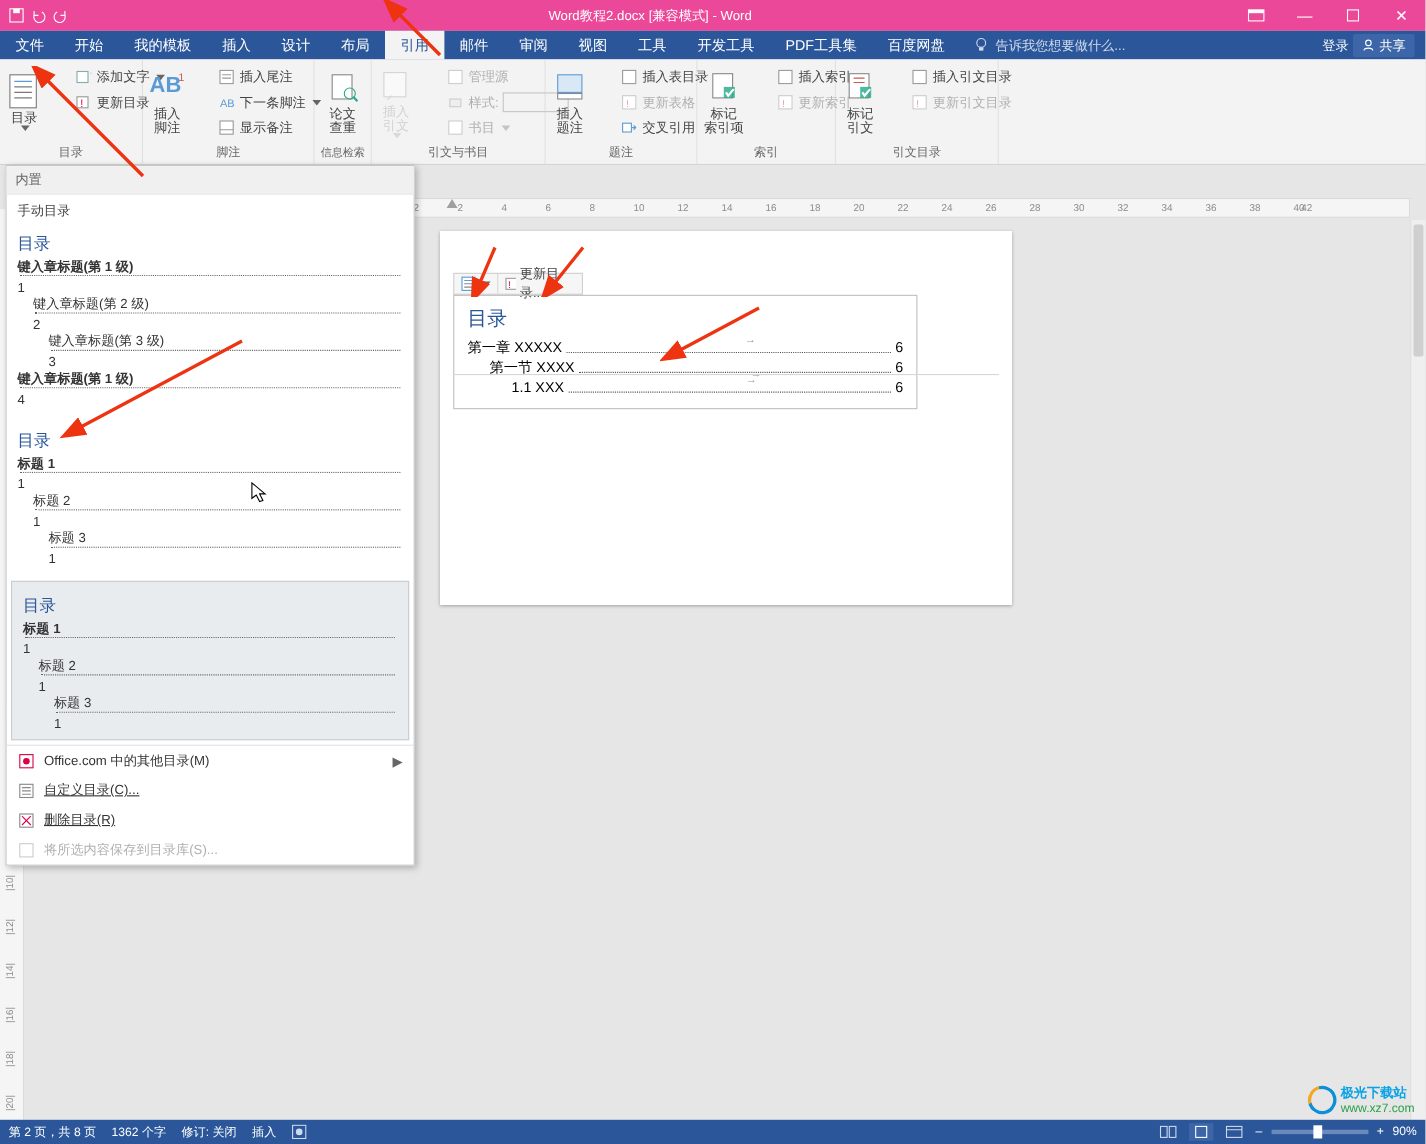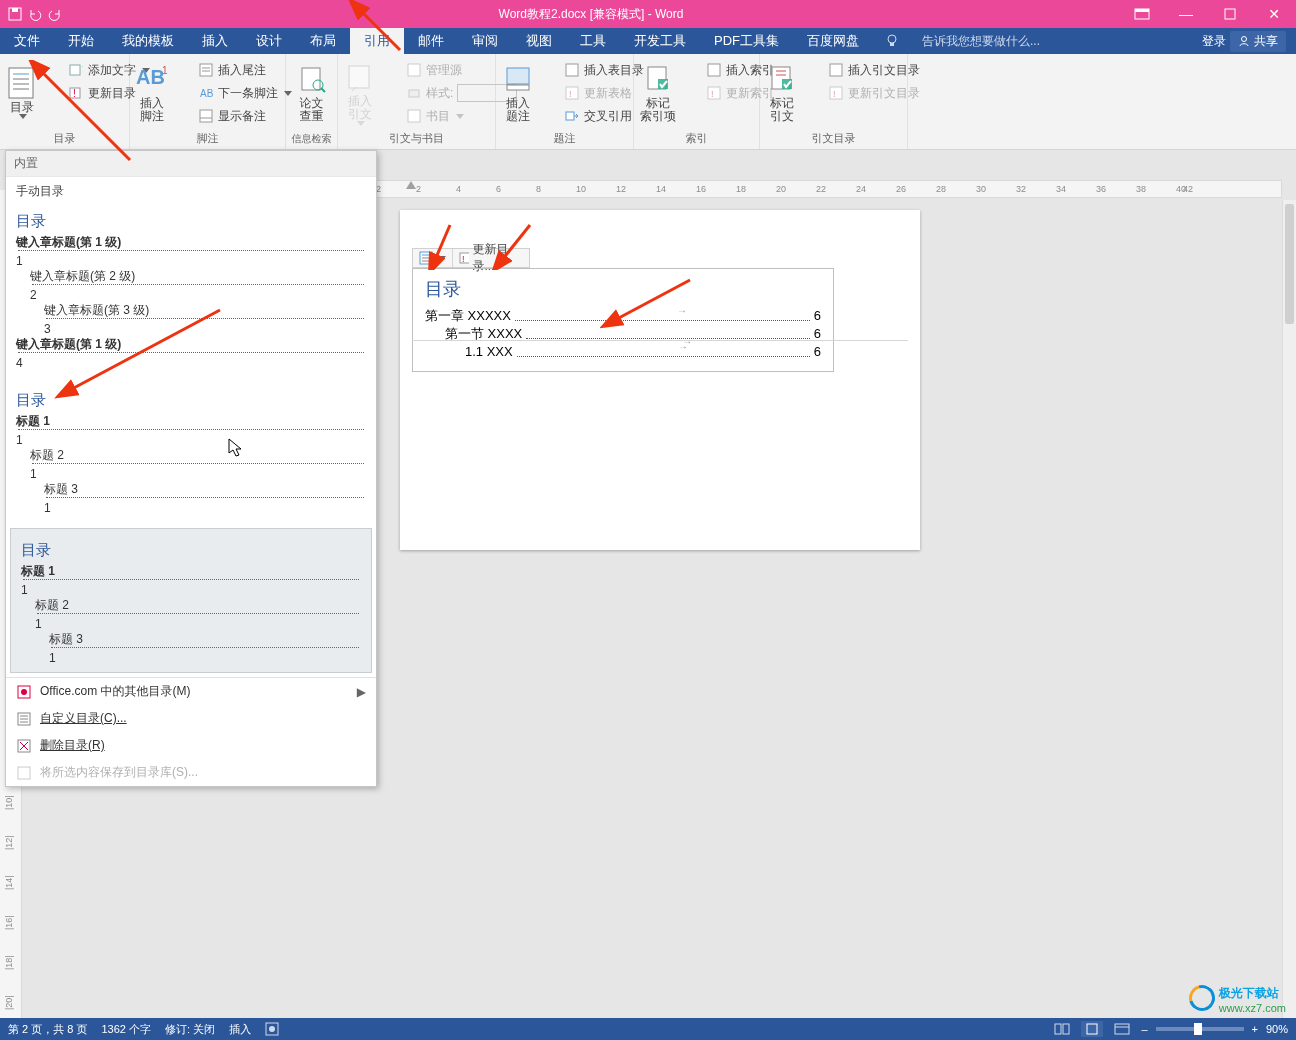--- a/index.html
+++ b/index.html
@@ -10,21 +10,21 @@
   .titlebar .left-icons { display:flex; gap:6px; padding-left:8px; }
   .titlebar .left-icons span { width:14px; height:14px; display:inline-block; }
   .titlebar .title { flex:1; text-align:center; }
   .titlebar .win-controls { display:flex; }
   .titlebar .win-controls div { width:44px; height:28px; display:flex; align-items:center; justify-content:center; font-size:14px; }
 
   
   .menubar { background:#2b579a; height:26px; display:flex; align-items:stretch; color:#fff; font-size:13px; }
   .menubar .tab { padding:0 14px; display:flex; align-items:center; cursor:pointer; }
   .menubar .tab.active { background:#f3f3f3; color:#2b579a; }
-  .menubar .spacer { flex:1; display:flex; align-items:center; padding-left:12px; color:#cfd9ec; font-size:12px; gap:23px;}
+  .menubar .spacer { flex:1; display:flex; align-items:center; padding-left:12px; color:#cfd9ec; font-size:12px; gap:6px;}
   .menubar .right { display:flex; align-items:center; gap:4px; padding-right:10px; color:#fff; font-size:12px; }
   .menubar .right .share { background:#3d66a8; padding:2px 8px; border-radius:2px; display:flex; align-items:center; gap:4px;}
 
   
   .ribbon { background:#f3f3f3; height:96px; border-bottom:1px solid #d4d4d4; display:flex; font-size:12px; color:#444; }
   .ribbon .group { border-right:1px solid #e1e1e1; display:flex; flex-direction:column; position:relative; }
   .ribbon .group .group-body { flex:1; display:flex; align-items:flex-start; padding:4px 6px 0 6px; }
   .ribbon .group .group-label { text-align:center; font-size:11px; color:#666; padding:2px 0 3px 0; }
   .large-btn { display:flex; flex-direction:column; align-items:center; justify-content:center; width:46px; height:70px; }
   .large-btn .icon-box { width:32px; height:32px; margin-bottom:2px; display:flex; align-items:center; justify-content:center; }
@@ -71,21 +71,21 @@
 
   
   .arrow { position:absolute; z-index:60; pointer-events:none; }
 
   
   .statusbar { position:absolute; left:0; right:0; bottom:0; height:22px; background:#2b579a; color:#fff; font-size:11px; display:flex; align-items:center; padding:0 8px; gap:14px; }
   .statusbar .right { margin-left:auto; display:flex; align-items:center; gap:8px; }
   .view-btn { width:22px; height:16px; display:flex; align-items:center; justify-content:center; color:#cfd9ec;}
   .zoom-track { width:88px; height:4px; background:#6b89ba; position:relative; }
   .zoom-track .handle { position:absolute; top:-4px; left:38px; width:8px;height:12px; background:#fff;}
-  .watermark { position:absolute; right:10px; bottom:26px; font-size:12px; color:#2aa04a; display:flex; align-items:flex-start; gap:4px; z-index:5;}
+  .watermark { position:absolute; right:10px; bottom:26px; font-size:12px; color:#2aa04a; display:flex; align-items:center; gap:4px; z-index:5;}
   .watermark .logo { width:26px;height:26px; border:3px solid #0a8fd8; border-left-color:#f5a623; border-radius:50%; transform:rotate(30deg);}
   .cursor-img { position:absolute; z-index:70; pointer-events:none; }
   .ribbon .dim { color:#b7b7b7; }
   .styledrop { width:60px; height:18px; border:1px solid #c5c5c5; display:inline-block; vertical-align:middle;}
   .tri { display:inline-block; width:0;height:0;border-left:4px solid transparent;border-right:4px solid transparent;border-top:5px solid #666; vertical-align:middle; margin-left:2px;}
   .tri.dim { border-top-color:#c4c4c4; }
 </style>
 </head>
 <body>
 

